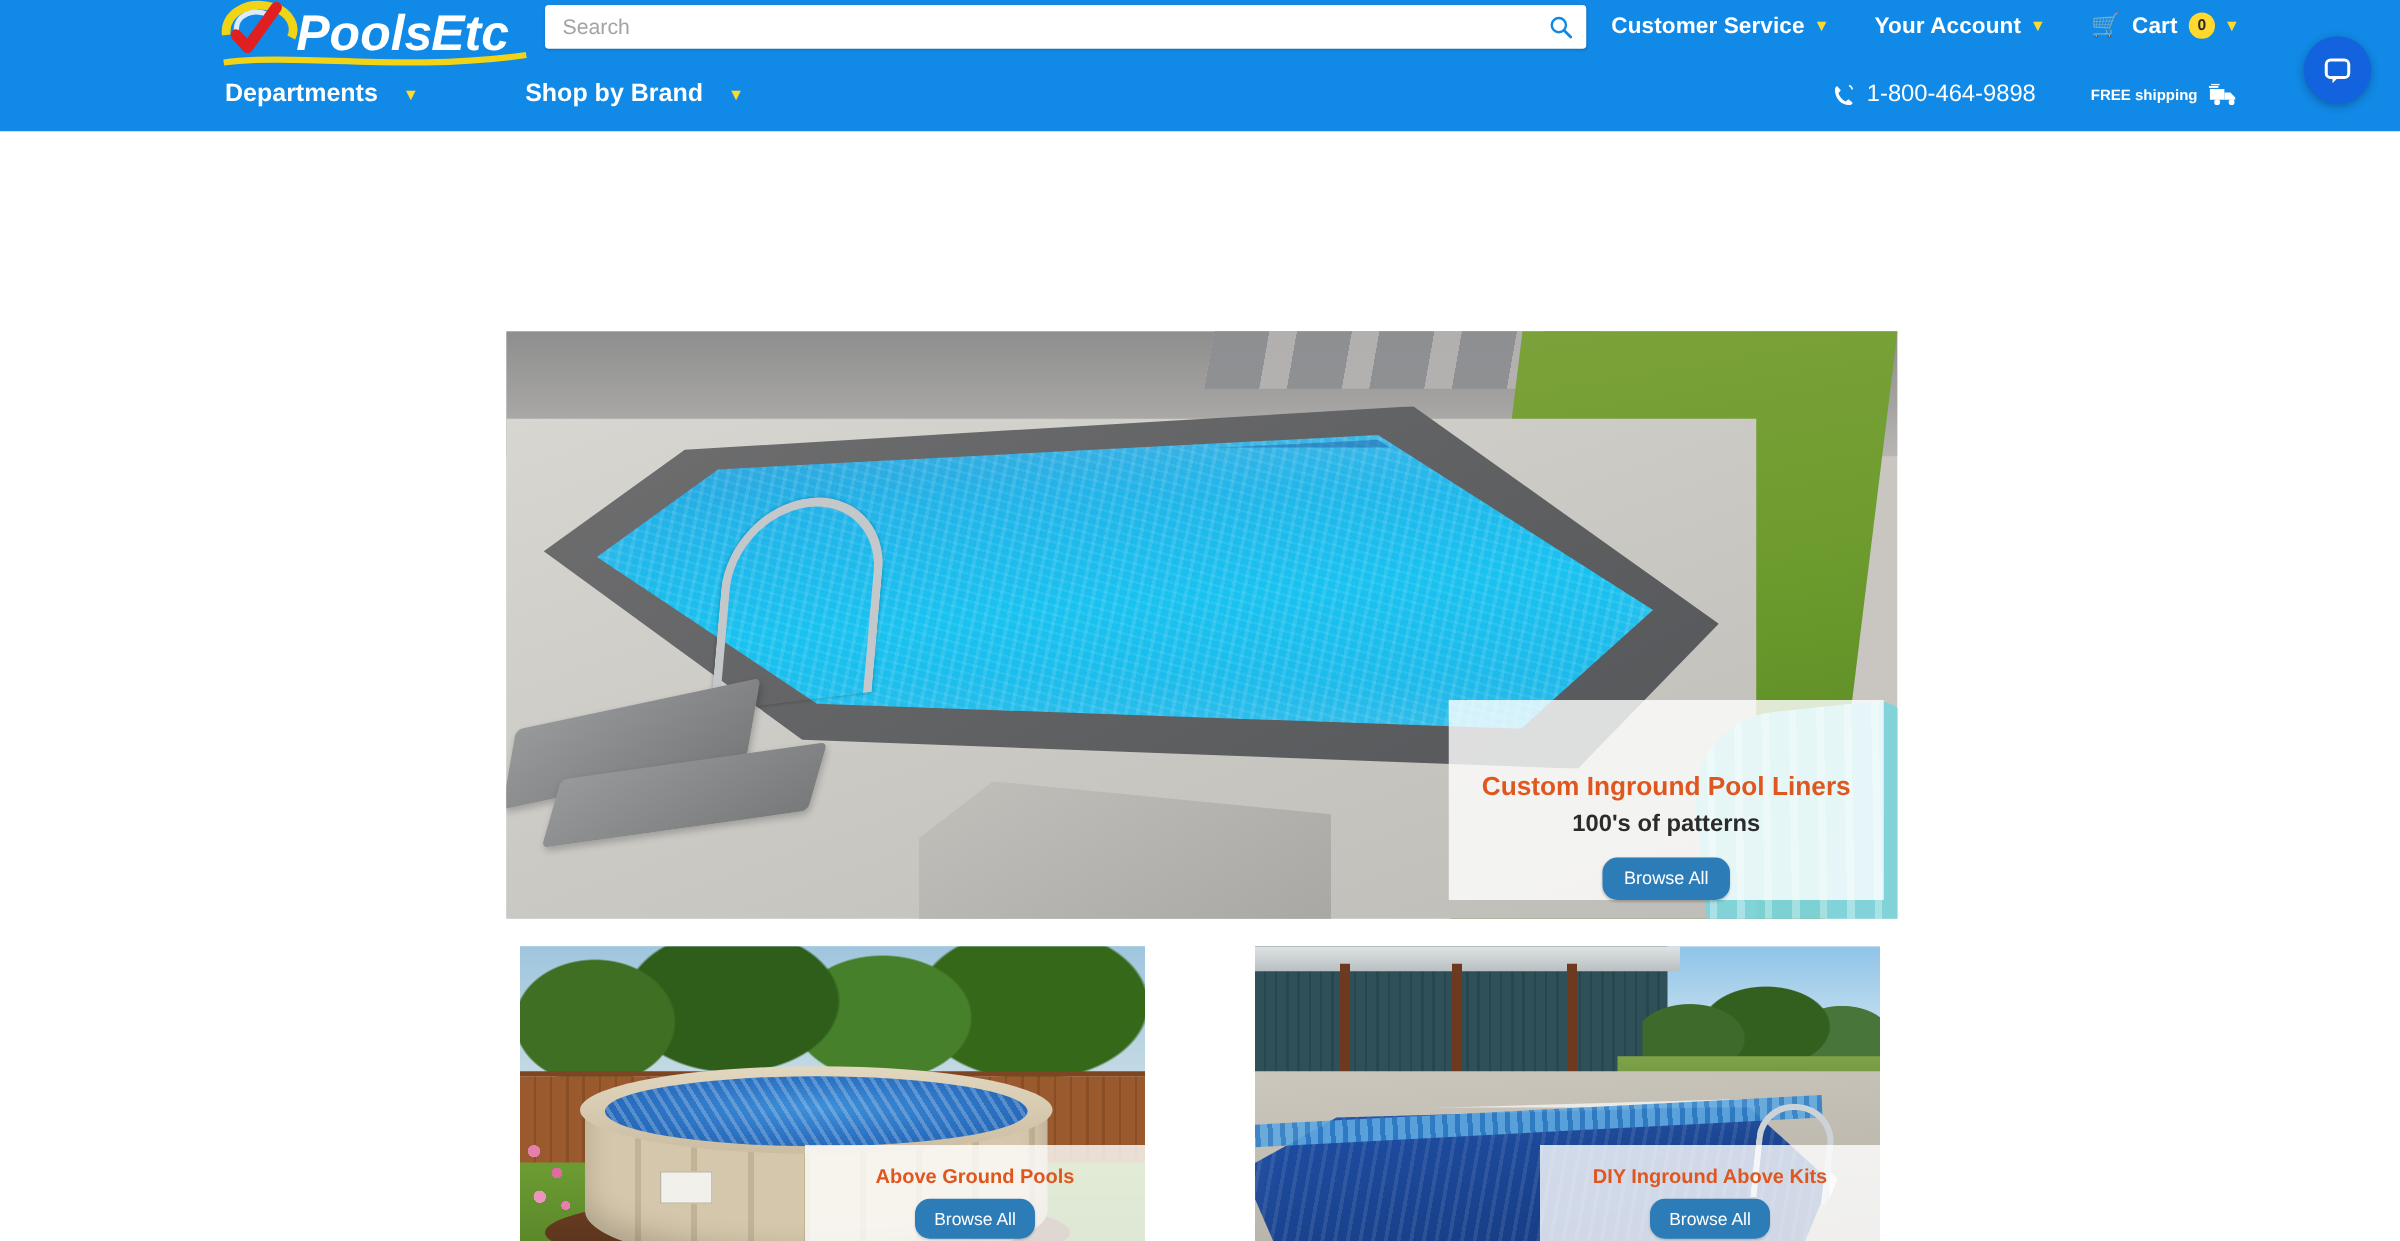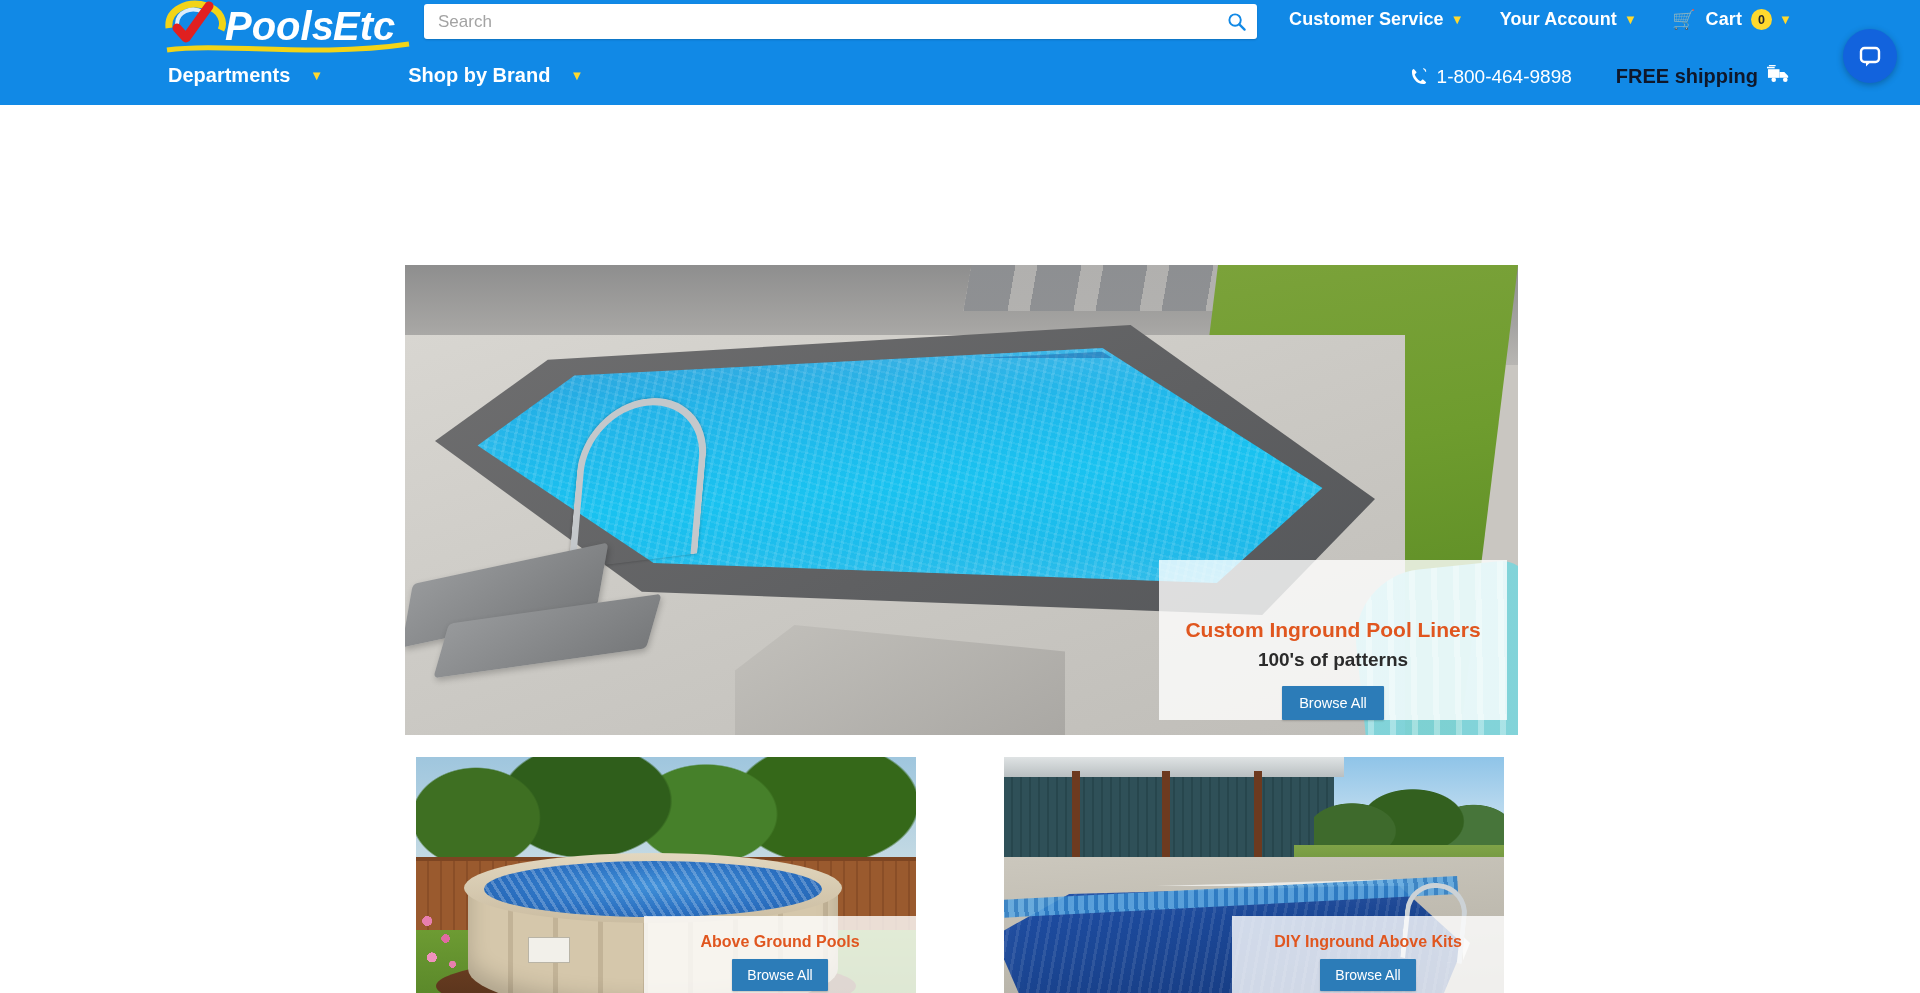--- a/index.html
+++ b/index.html
@@ -9,20 +9,21 @@
     background: #ffffff;
     color: #333;
   }
 
   
   .header {
     background: #1189e6;
     width: 100%;
     height: 105px;
     position: relative;
+    padding-left: 12px;
   }
   .header-top {
     height: 55px;
     display: flex;
     align-items: center;
     position: relative;
   }
 
   
   .logo {
@@ -139,24 +140,25 @@
   .phone {
     color: #fff;
     font-size: 19px;
     display: flex;
     align-items: center;
     gap: 9px;
     cursor: pointer;
     white-space: nowrap;
   }
   .shipping {
-    color: #0f172a;
-    font-size: 20px;
+    color: #ffffff;
+    font-size: 12px;
     font-weight: bold;
     display: flex;
+    align-items: center;
     gap: 9px;
     white-space: nowrap;
   }
 
   
   .main { width: 1920px; position: relative; }
 
   .hero {
     position: absolute;
     left: 405px;
@@ -273,21 +275,21 @@
     color: #2b2b2b;
     font-size: 19px;
     font-weight: bold;
     text-align: center;
   }
   .browse-btn {
     margin-top: 8px;
     background: #2c7cb8;
     color: #fff;
     border: 0;
-    border-radius: 1px;
+    border-radius: 12px;
     font-size: 14.5px;
     padding: 9px 17px;
     cursor: pointer;
     font-family: "Liberation Sans", sans-serif;
     box-shadow: 0 1px 2px rgba(0,0,0,.2);
   }
 
   
   .cards {
     position: absolute;

